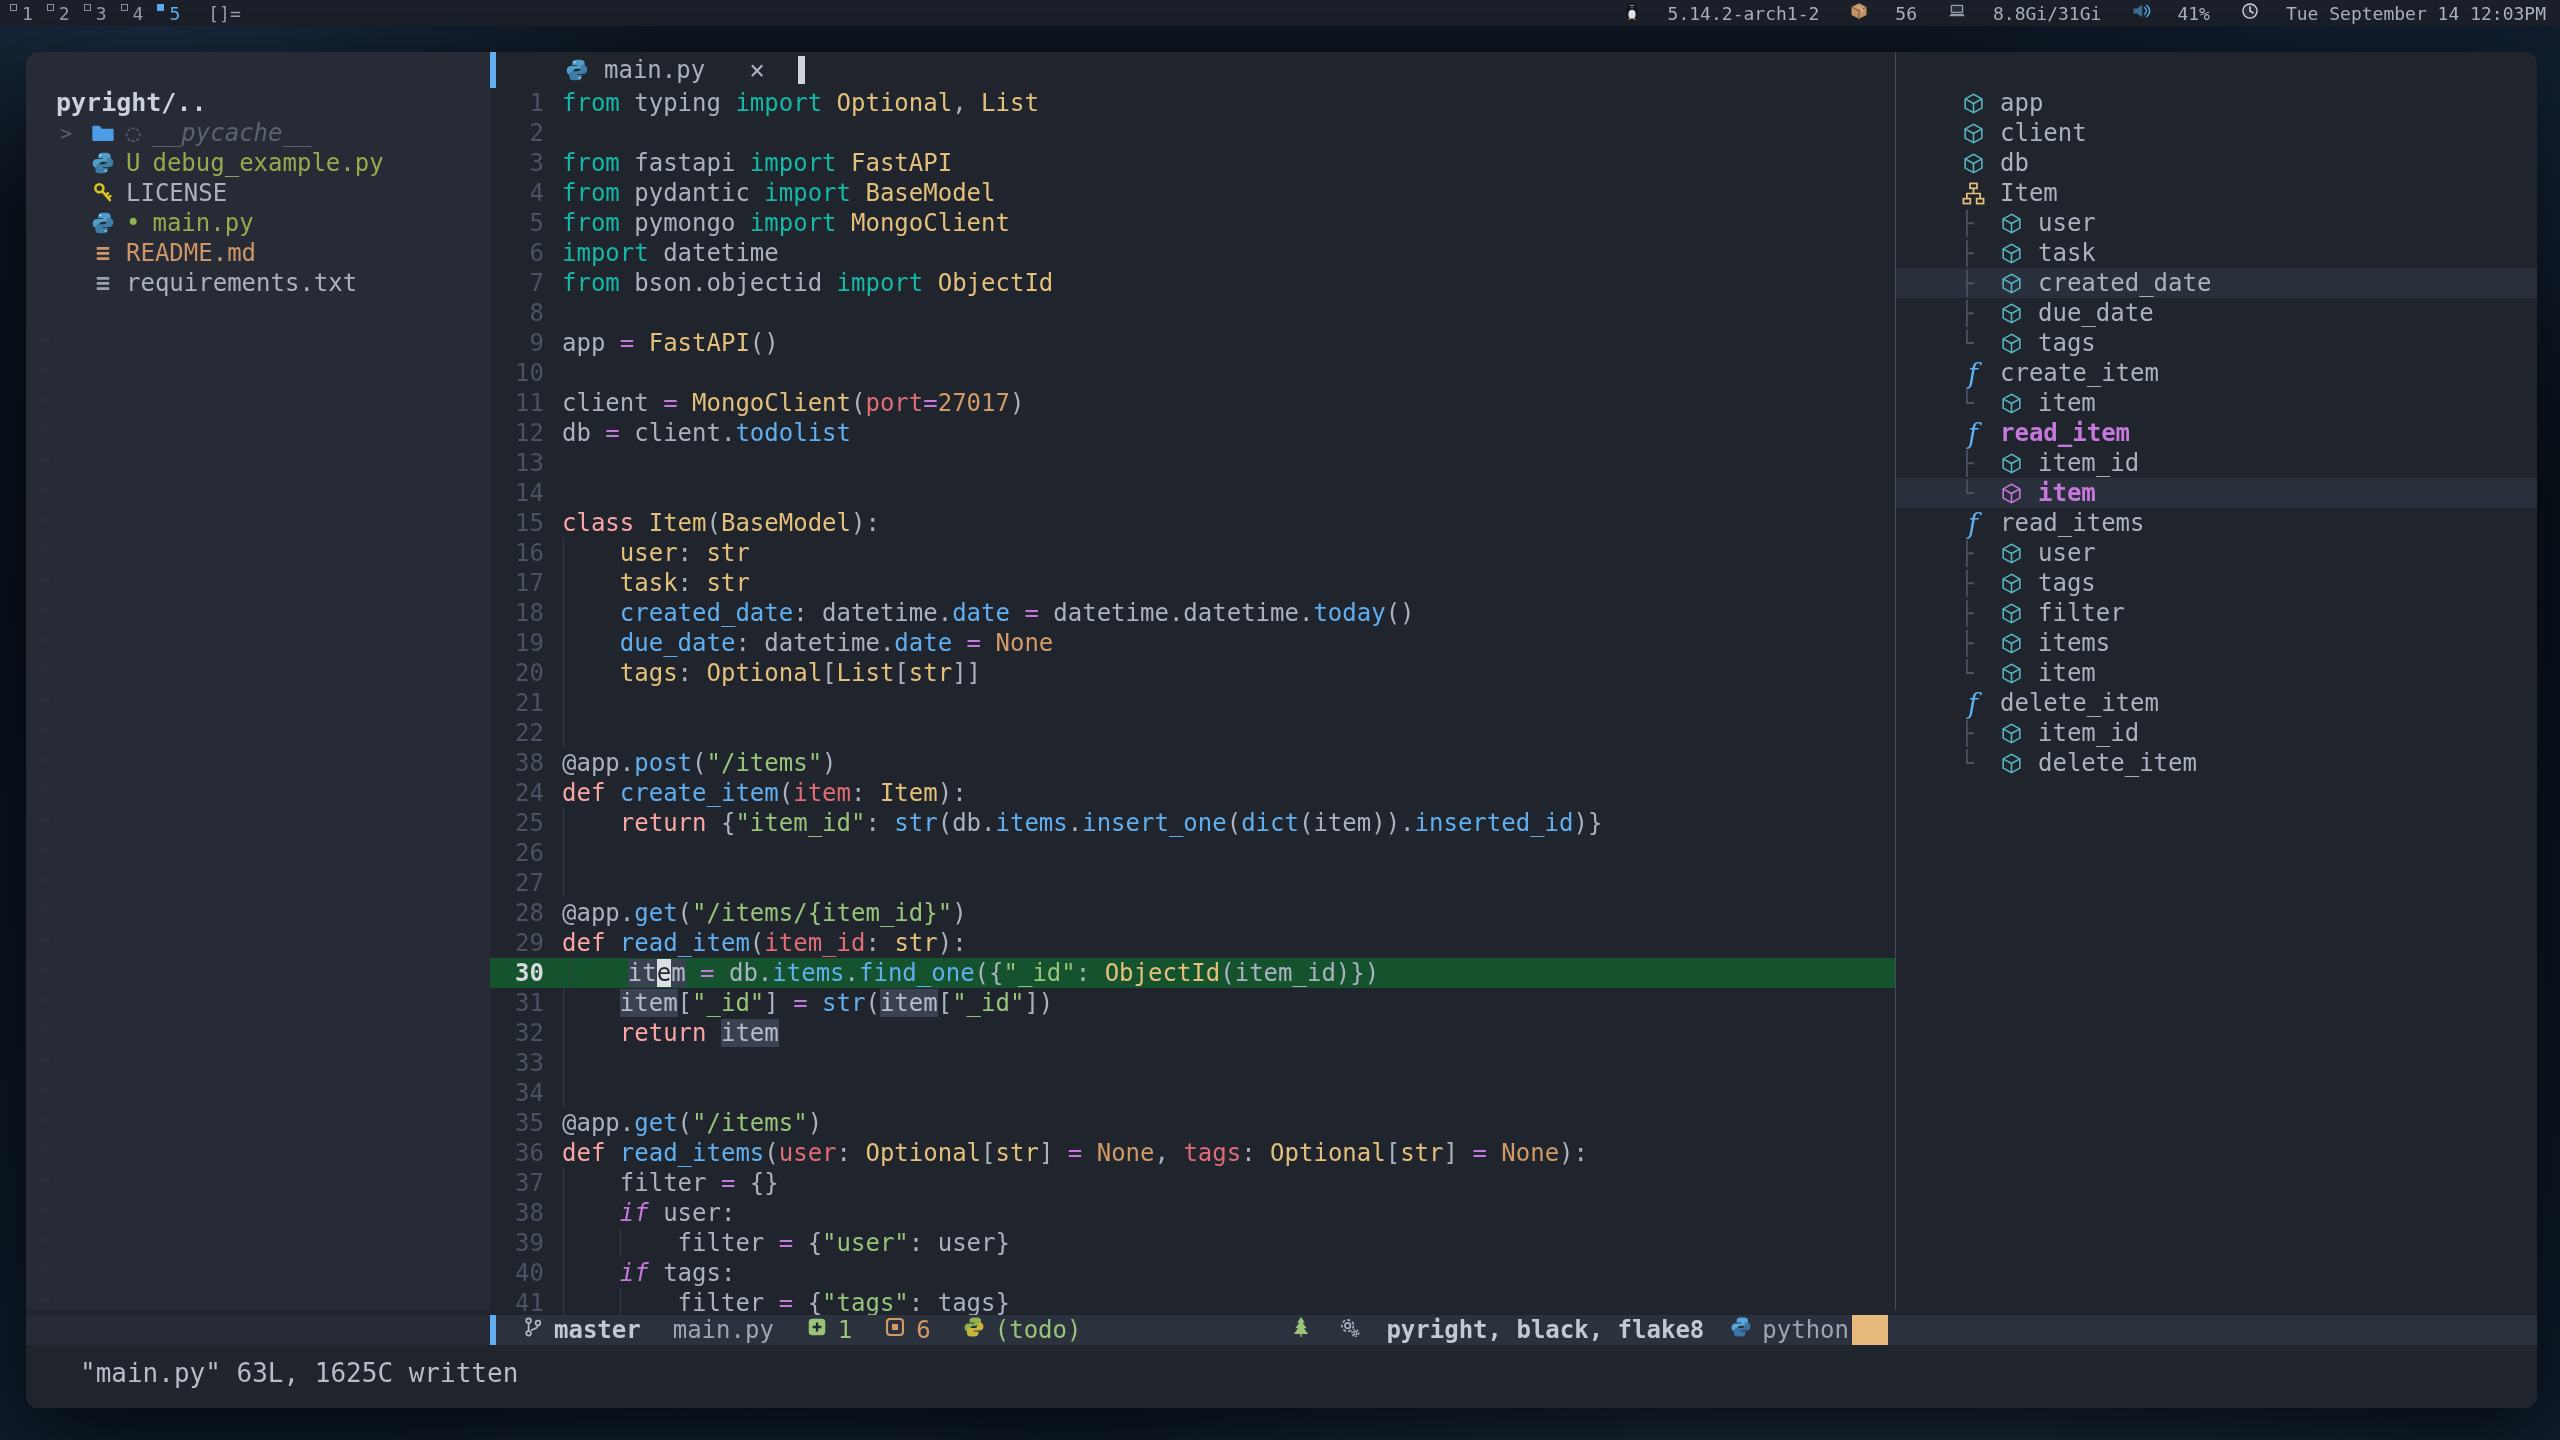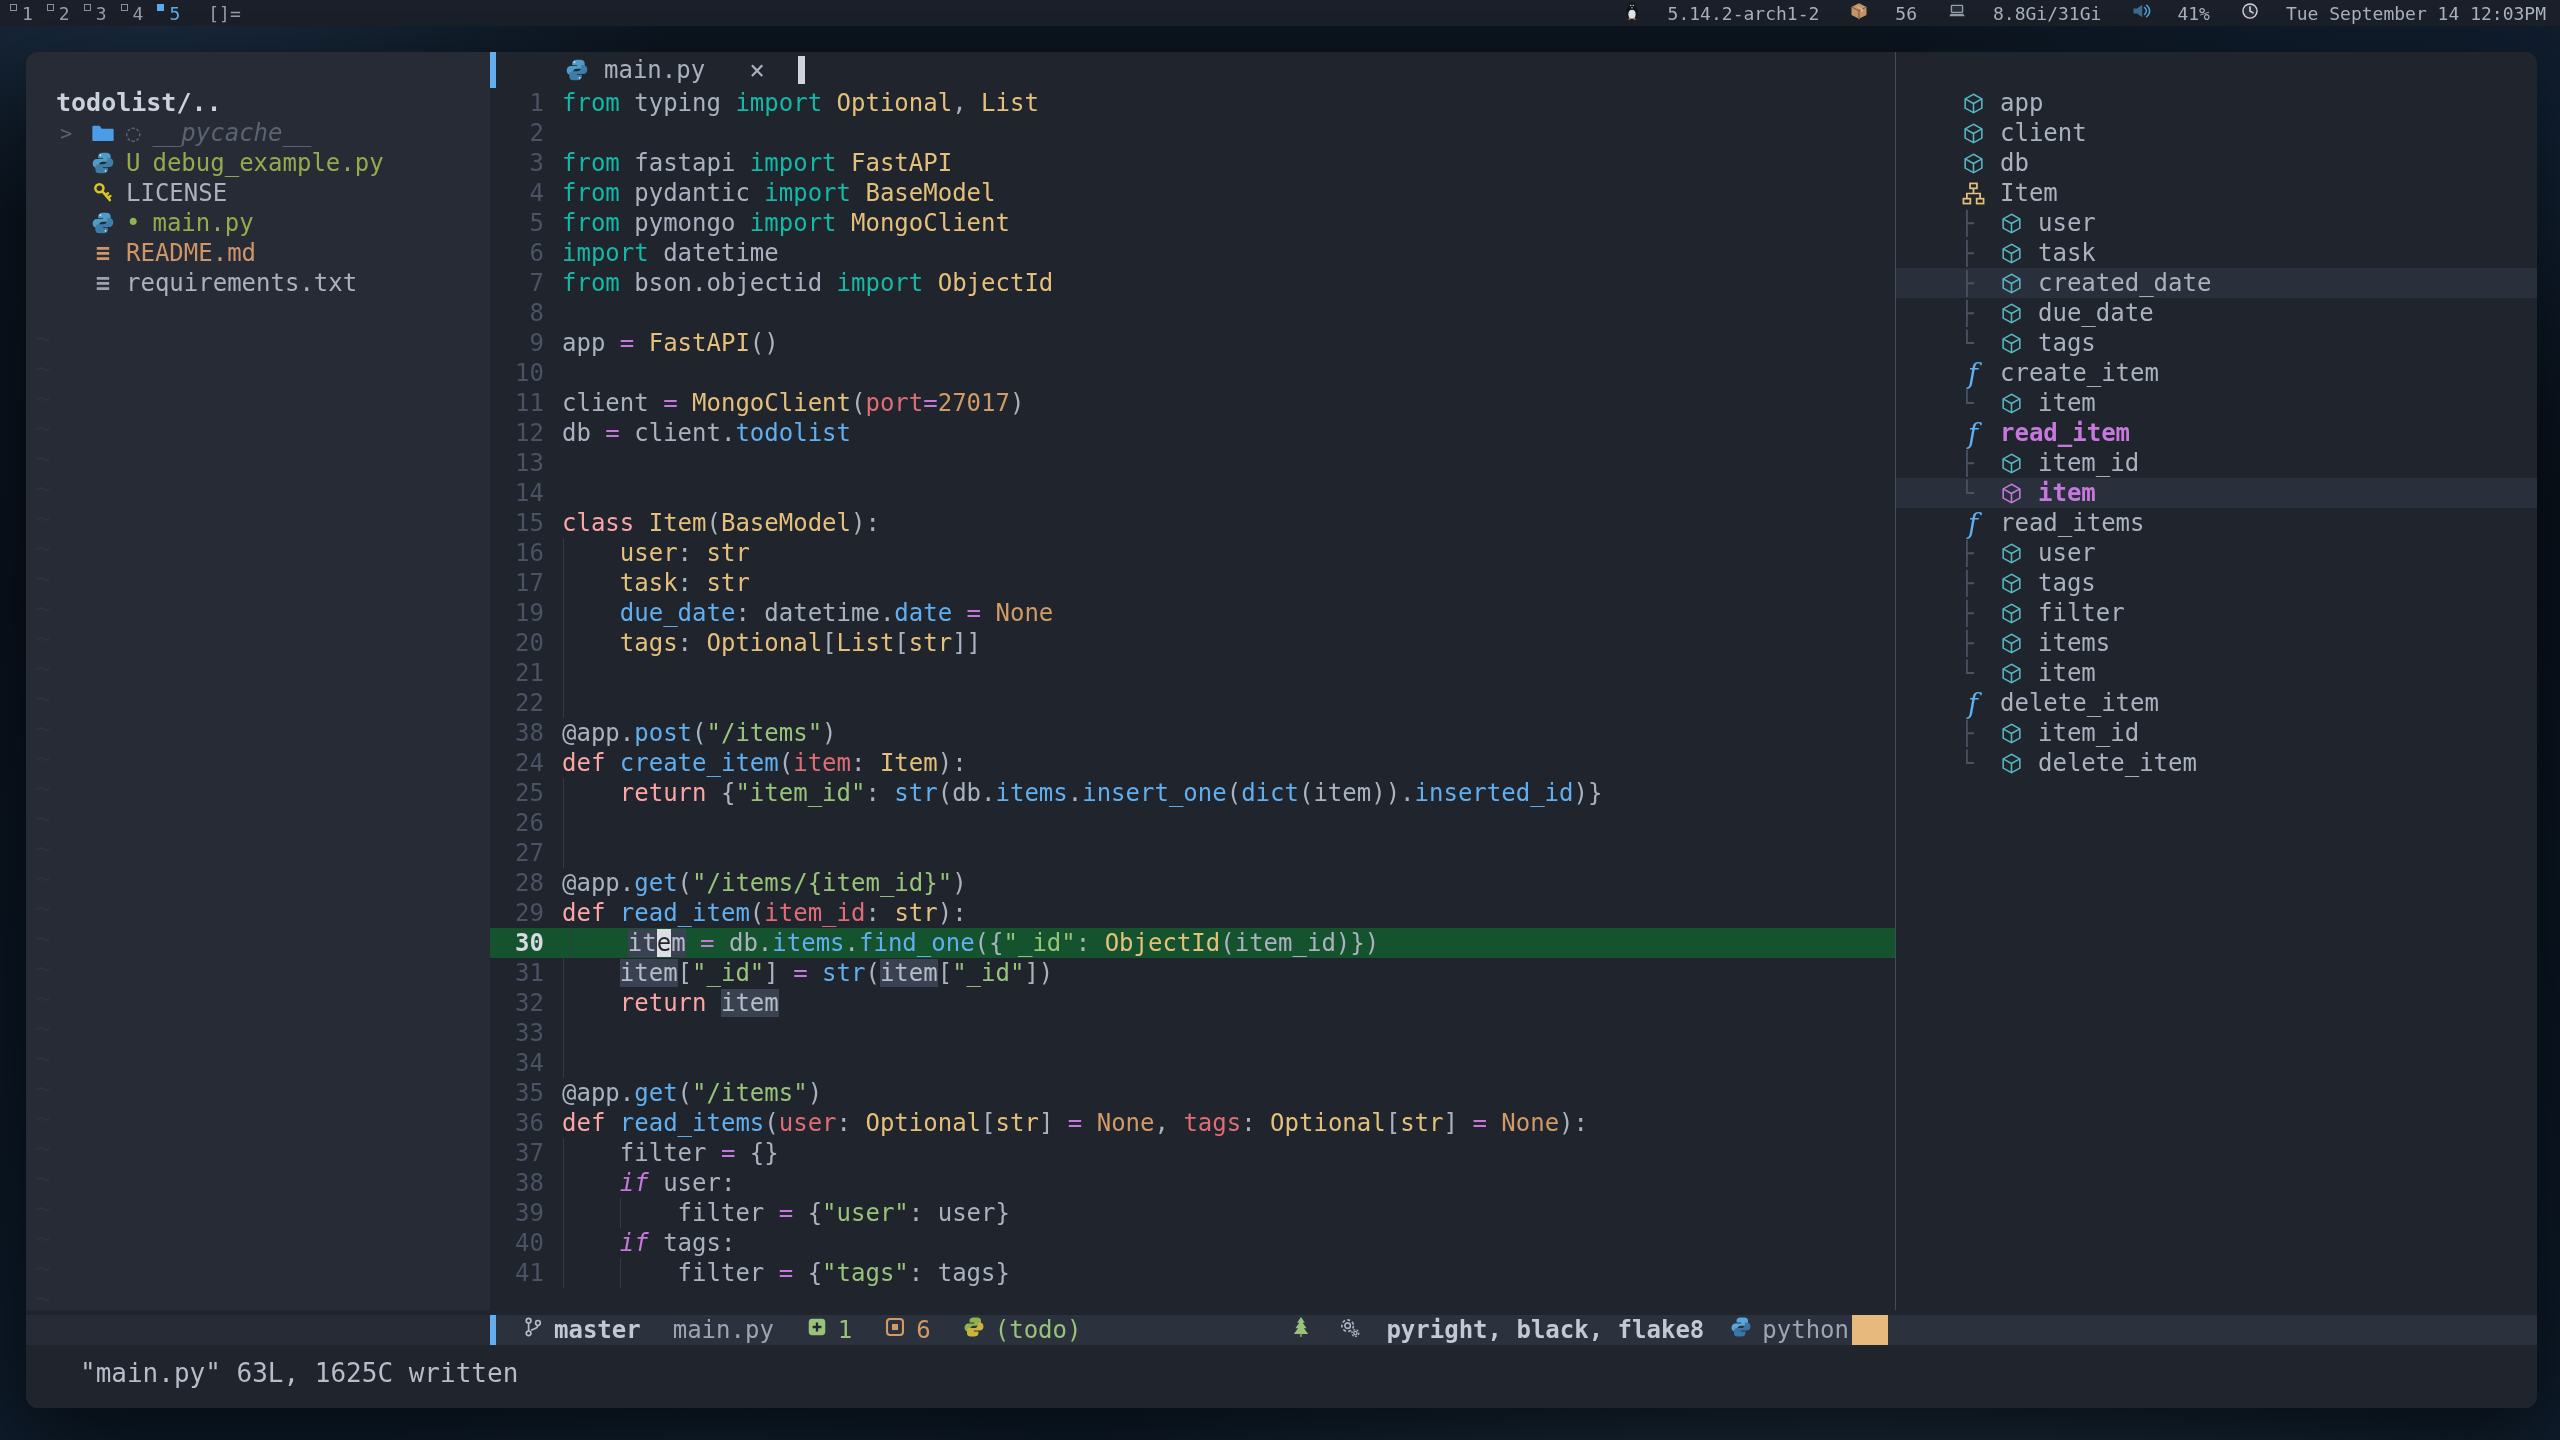--- a/index.html
+++ b/index.html
@@ -187,21 +187,21 @@
           </svg></span>
         <span class="mtext">Tue September 14 12:03PM</span>
       </span>
     </div>
 </div>
 
 <div class="window">
   <div class="win-main">
 
     <div class="tree">
-      <div class="tree-root">todolist/..</div>
+      <div class="tree-root">pyright/..</div>
       <div id="tree-items">
           <div class="tree-item st-ignored">
             <span class="ti-arrow">&gt;</span>
             <span class="ti-icon">
               <svg viewBox="0 0 16 16">
                 <path d="M1.5 3.2h4.2l1.5 1.9h7.3a.6.6 0 0 1 .6.6v7a.6.6 0 0 1-.6.6H1.5a.6.6 0 0 1-.6-.6V3.8a.6.6 0 0 1 .6-.6z" fill="#4d9ce8"></path>
               </svg>
             </span>
             <span class="ti-status">◌</span>
             <span class="ti-label">__pycache__</span>
@@ -373,20 +373,24 @@
           </div>
           <div class="cline">
             <span class="ln">16</span>
             <span class="ct"><span class="guide" style="left: calc(0ch + 0.5px);"></span><span class="d">    </span><span class="t">user</span><span class="d">: </span><span class="t">str</span></span>
           </div>
           <div class="cline">
             <span class="ln">17</span>
             <span class="ct"><span class="guide" style="left: calc(0ch + 0.5px);"></span><span class="d">    </span><span class="t">task</span><span class="d">: </span><span class="t">str</span></span>
           </div>
           <div class="cline">
+            <span class="ln">18</span>
+            <span class="ct"><span class="guide" style="left: calc(0ch + 0.5px);"></span><span class="d">    </span><span class="v">created_date</span><span class="d">: datetime.</span><span class="v">date</span><span class="d"> </span><span class="o">=</span><span class="d"> datetime.datetime.</span><span class="f">today</span><span class="d">()</span></span>
+          </div>
+          <div class="cline">
             <span class="ln">19</span>
             <span class="ct"><span class="guide" style="left: calc(0ch + 0.5px);"></span><span class="d">    </span><span class="v">due_date</span><span class="d">: datetime.</span><span class="v">date</span><span class="d"> </span><span class="o">=</span><span class="c"> None</span></span>
           </div>
           <div class="cline">
             <span class="ln">20</span>
             <span class="ct"><span class="guide" style="left: calc(0ch + 0.5px);"></span><span class="d">    </span><span class="t">tags</span><span class="d">: </span><span class="t">Optional</span><span class="d">[</span><span class="t">List</span><span class="d">[</span><span class="t">str</span><span class="d">]]</span></span>
           </div>
           <div class="cline">
             <span class="ln">21</span>
             <span class="ct"><span class="guide" style="left: calc(0ch + 0.5px);"></span></span>

